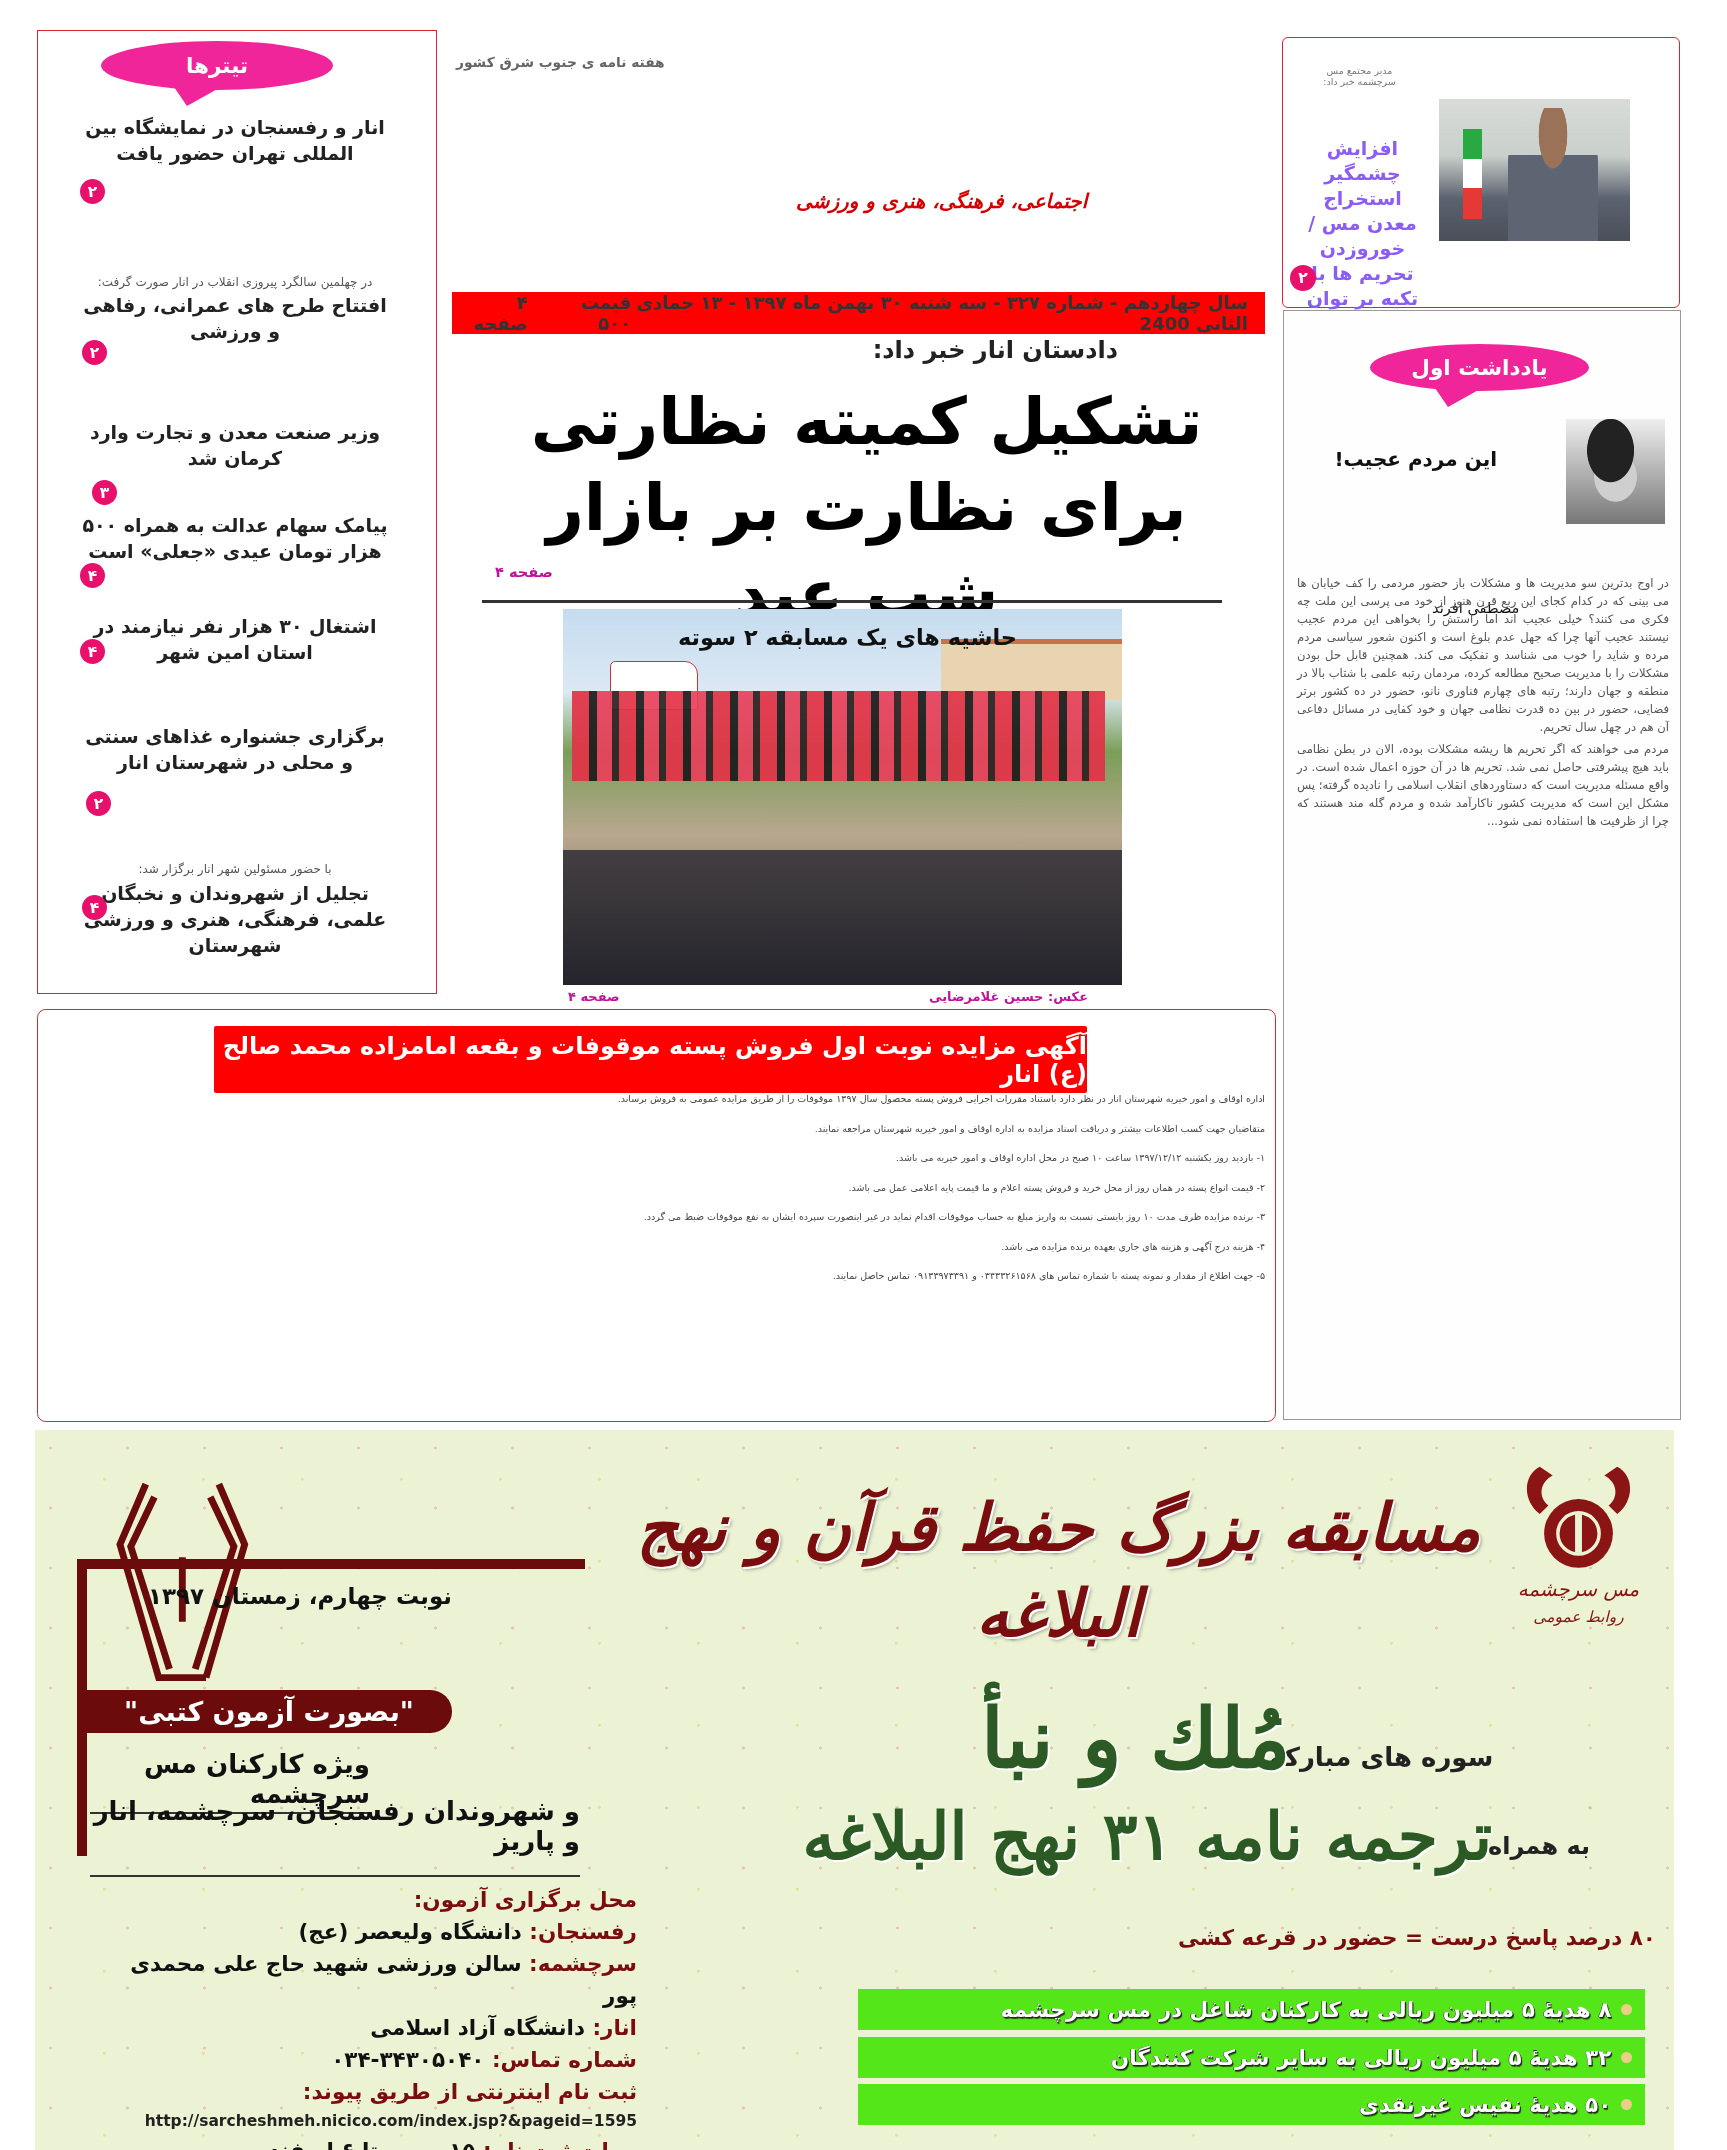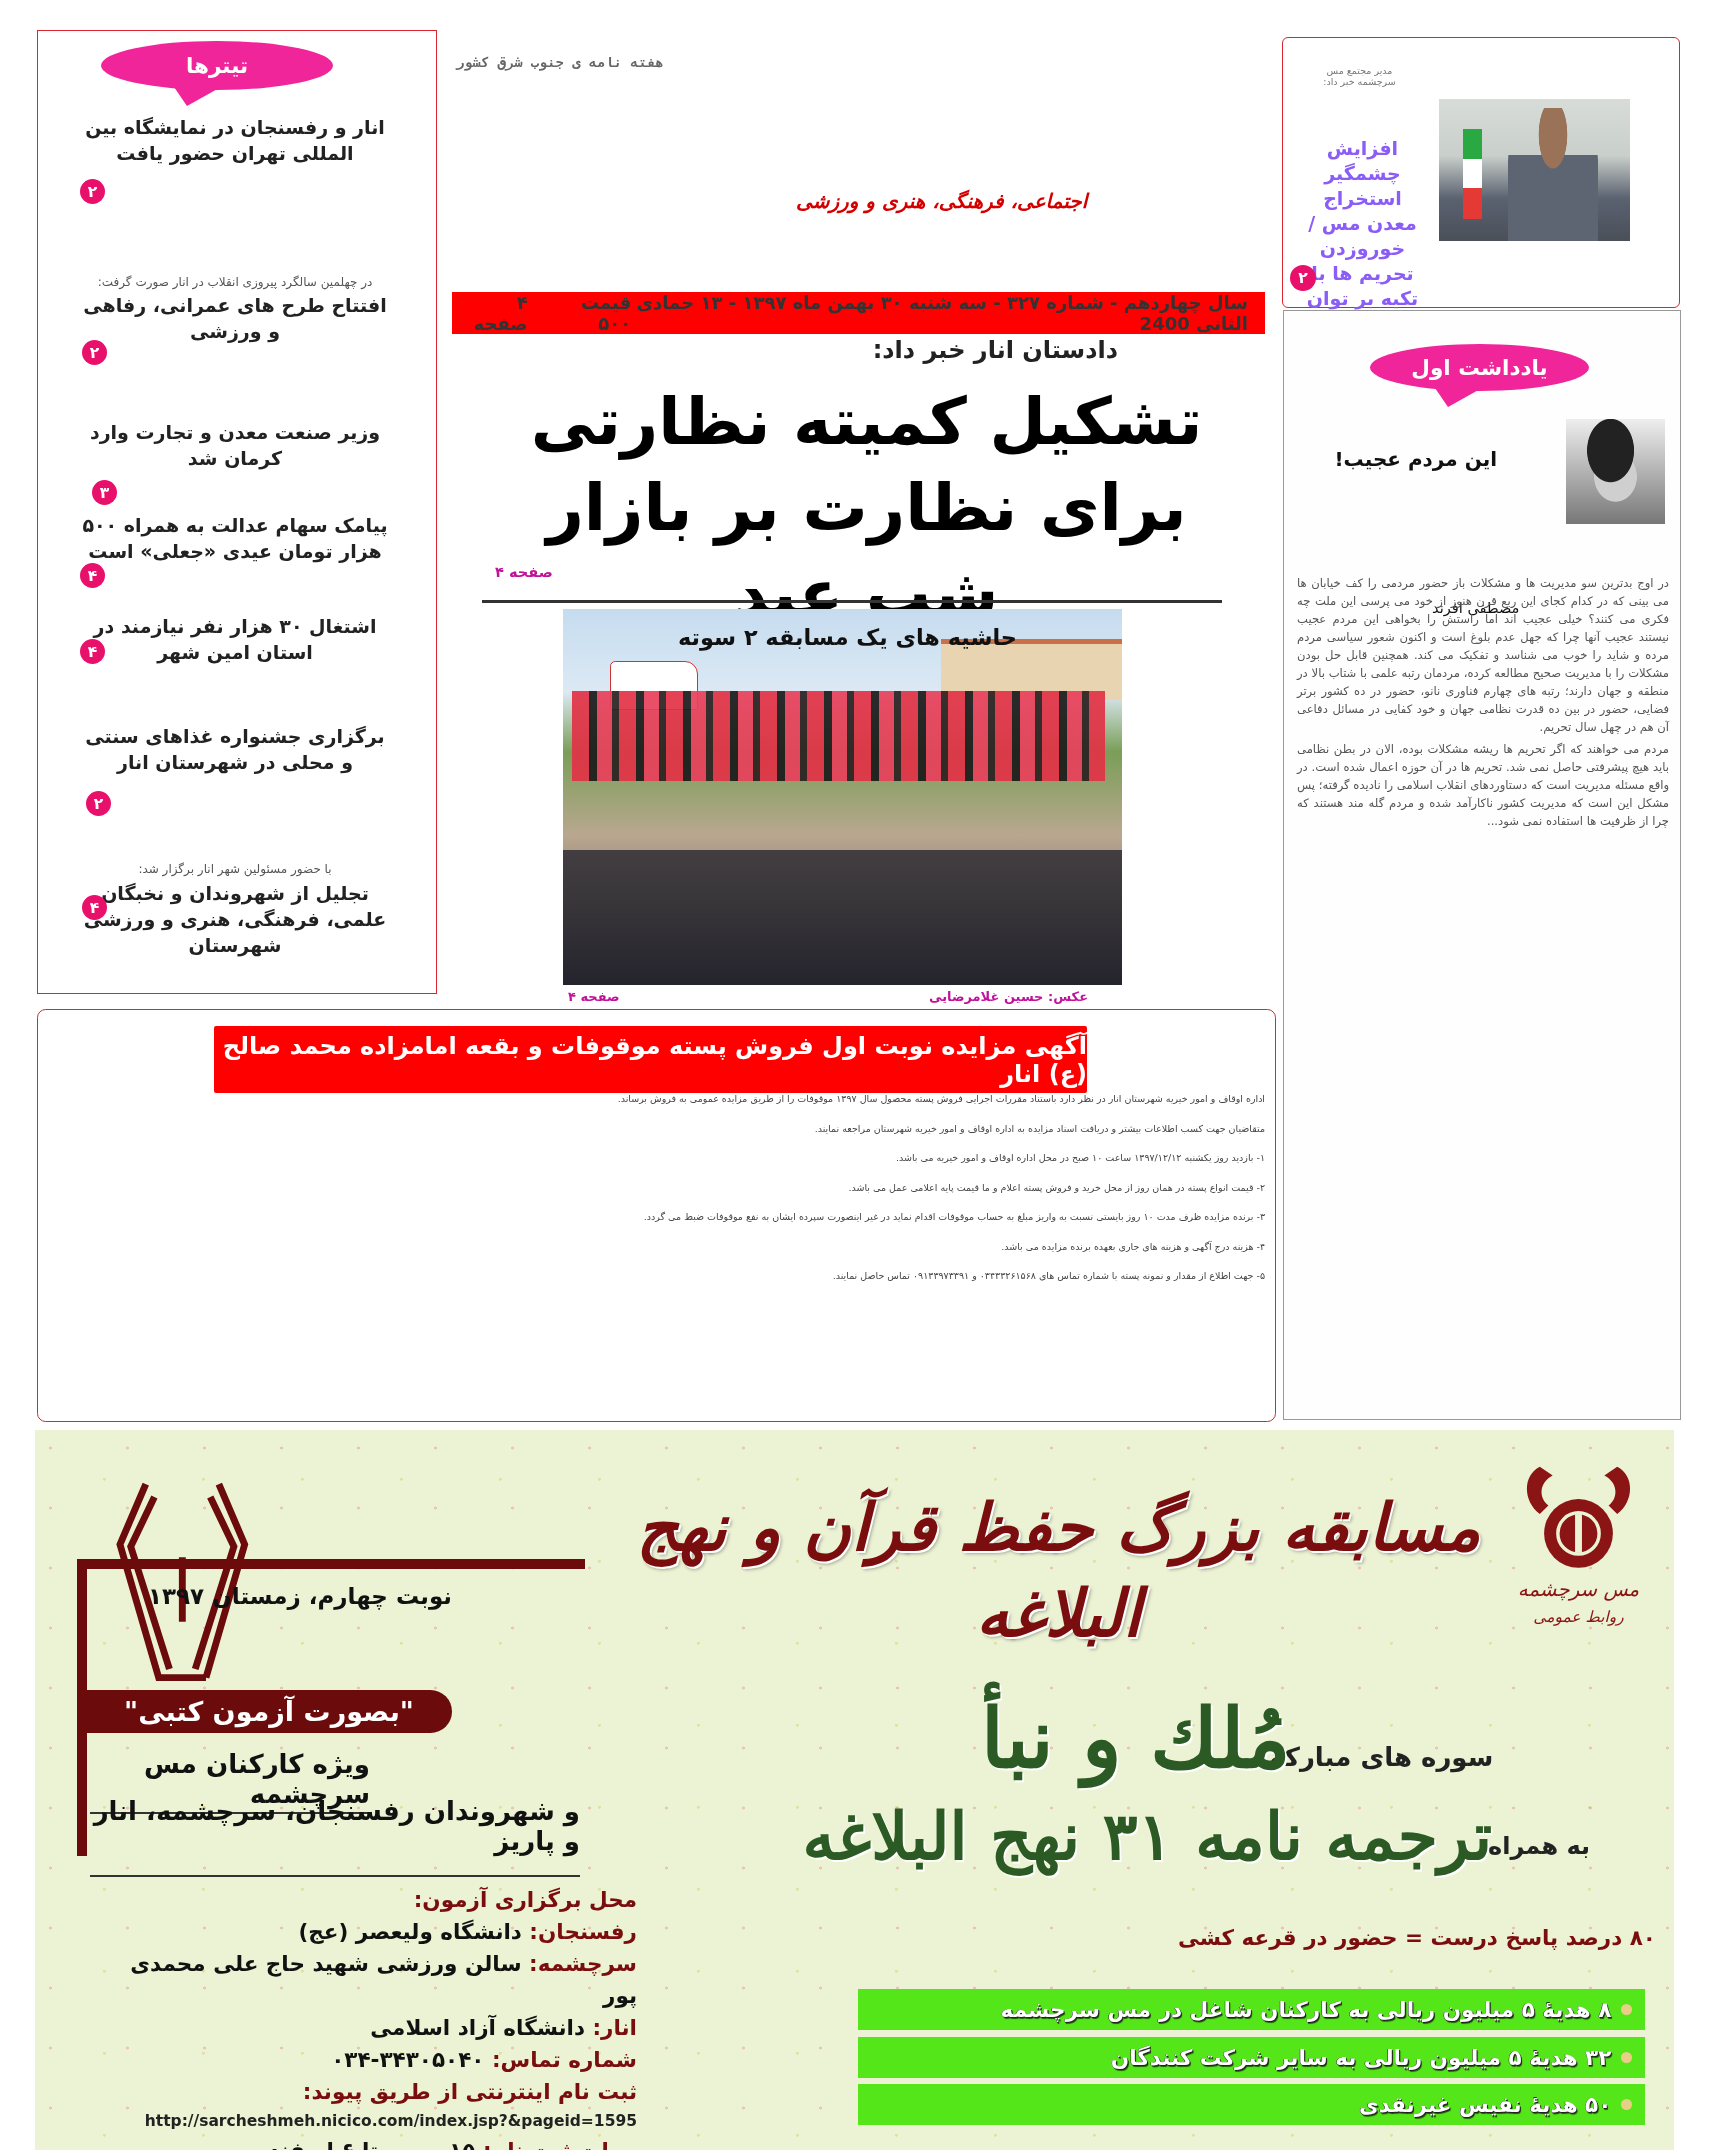--- a/index.html
+++ b/index.html
@@ -11,21 +11,21 @@
   .bubble { background:#f0259a; color:#fff; font-weight:bold; border-radius:50%; display:flex; align-items:center; justify-content:center; }
   .bubble-tail { width:0; height:0; border-left:13px solid transparent; border-right:34px solid transparent; border-top:19.4px solid #f0259a; }
   .tlist-item { position:absolute; width:310px; font-weight:bold; font-size:19px; line-height:26px; color:#222; direction:rtl; text-align:center; }
   .tlist-kicker { position:absolute; width:310px; font-size:12px; color:#555; direction:rtl; text-align:center; }
   .pnum { position:absolute; width:25px; height:25px; border-radius:50%; background:#e8106a; color:#fff; font-weight:bold; font-size:15.5px; display:flex; align-items:center; justify-content:center; }
 
   
   #logo { left:555px; top:26px; width:714px; height:241px; }
   #logo-text { position:absolute; right:0; top:0; font-family:"DejaVu Serif", serif; font-size:185px; font-weight:bold; color:#f0259a; line-height:224px; direction:rtl; font-style:italic; letter-spacing:-4.3px; }
   #logo-sub { position:absolute; left:241px; top:163px; font-size:20px; color:#d40000; font-style:italic; font-weight:bold; direction:rtl; }
-  #tagline { left:456px; top:54px; font-size:13.8px; color:#666; font-weight:bold; direction:rtl;font-family:Liberation Mono, monospace; }
+  #tagline { left:456px; top:54px; font-size:13.8px; color:#666; font-weight:bold; direction:rtl; }
   #dateline { left:452px; top:292px; width:813px; height:42px; background:#ff0000; color:#333; font-weight:bold; font-size:18px; display:flex; align-items:center; justify-content:space-between; padding:0 17px; box-sizing:border-box; direction:rtl; }
 
   
   #kicker { left:731px; top:336px; width:387px; font-size:24px; font-weight:bold; direction:rtl; text-align:right; color:#222; }
   #headline1 { left:473px; top:379px; width:787px; font-size:65px; font-weight:bold; direction:rtl; text-align:center; line-height:86px; color:#000; font-family:"DejaVu Sans", sans-serif; }
   #page-ref-1 { left:495px; top:563px; font-size:14.6px; font-weight:bold; color:#c0139a; direction:rtl; }
   #rule-1 { left:482px; top:600px; width:740px; height:3.4px; background:#333; }
 
   
   #photo { left:563px; top:609px; width:559px; height:376px; background:linear-gradient(180deg,#c5dcef 0%,#dce9f4 22%,#7a9e58 38%,#b9a78f 60%,#8c7f71 78%,#3b3a3c 100%); overflow:hidden; }

